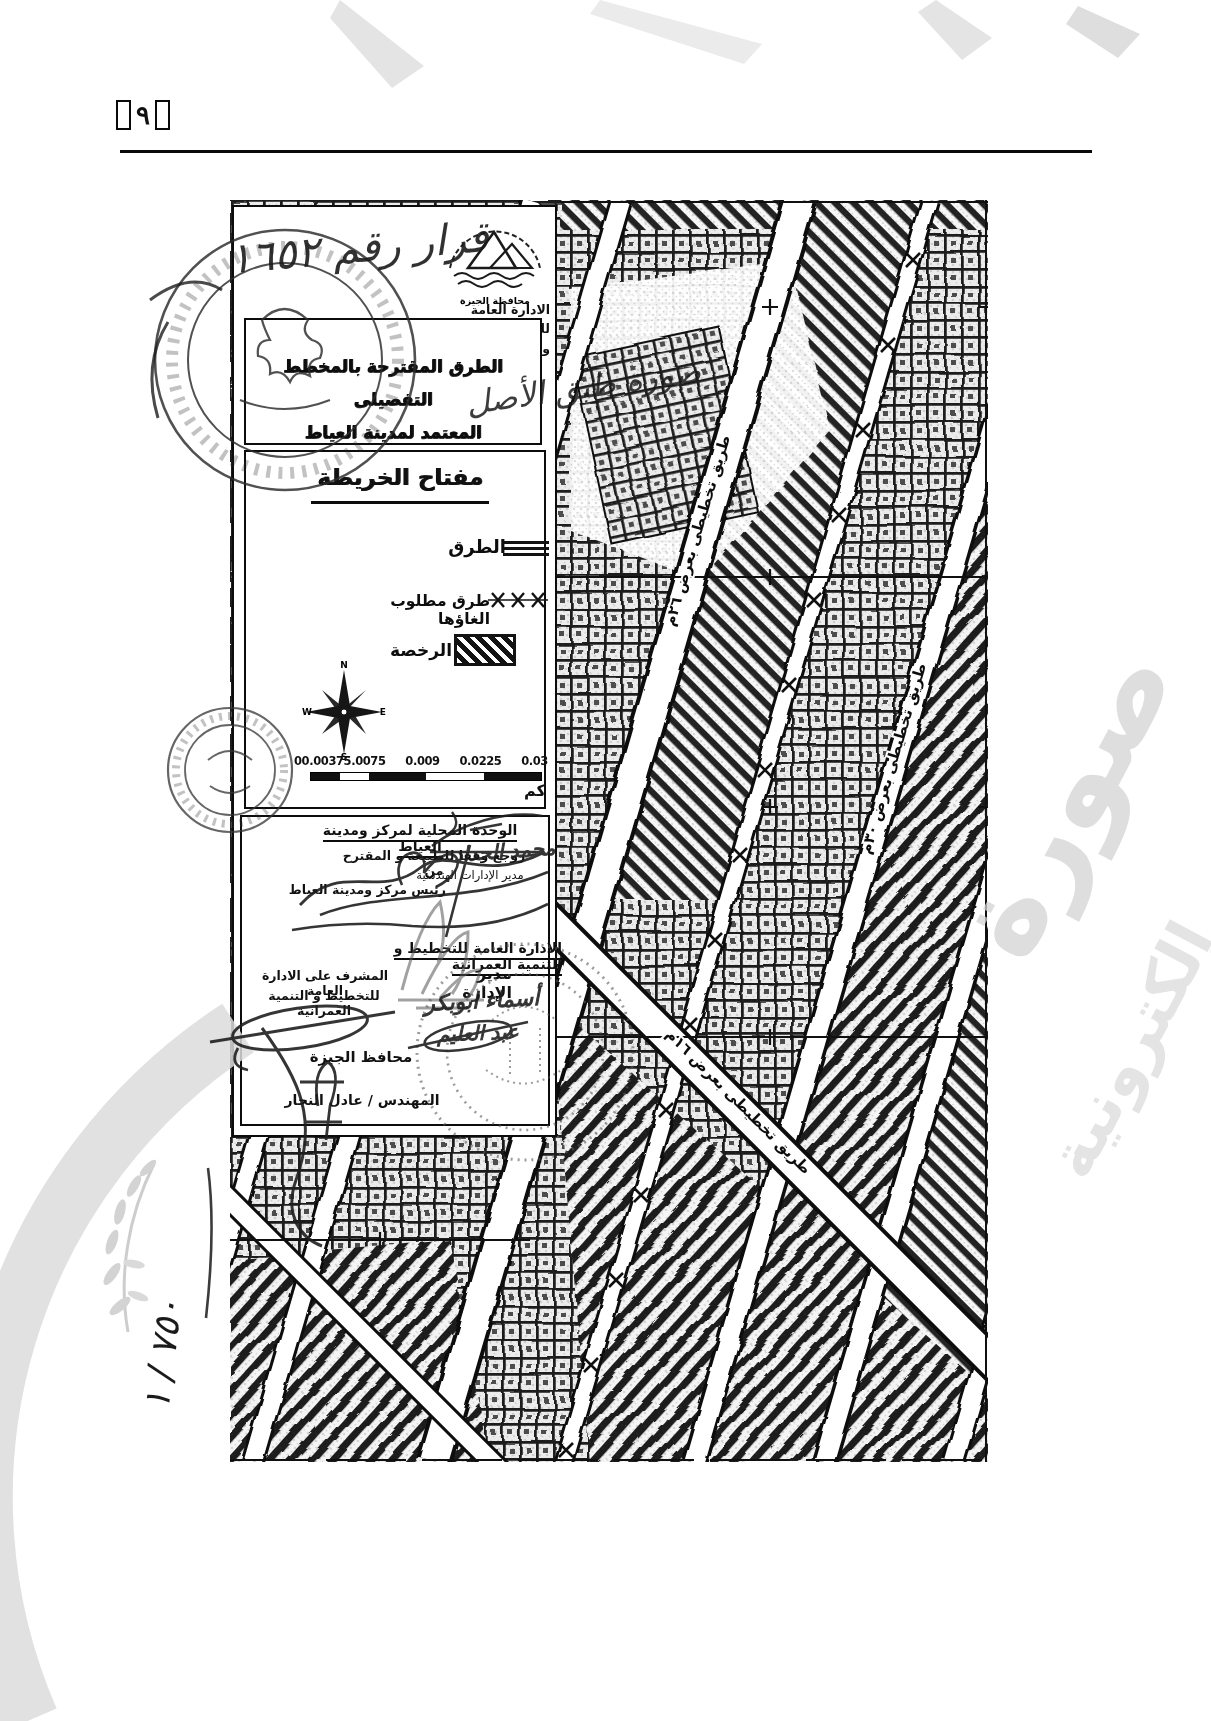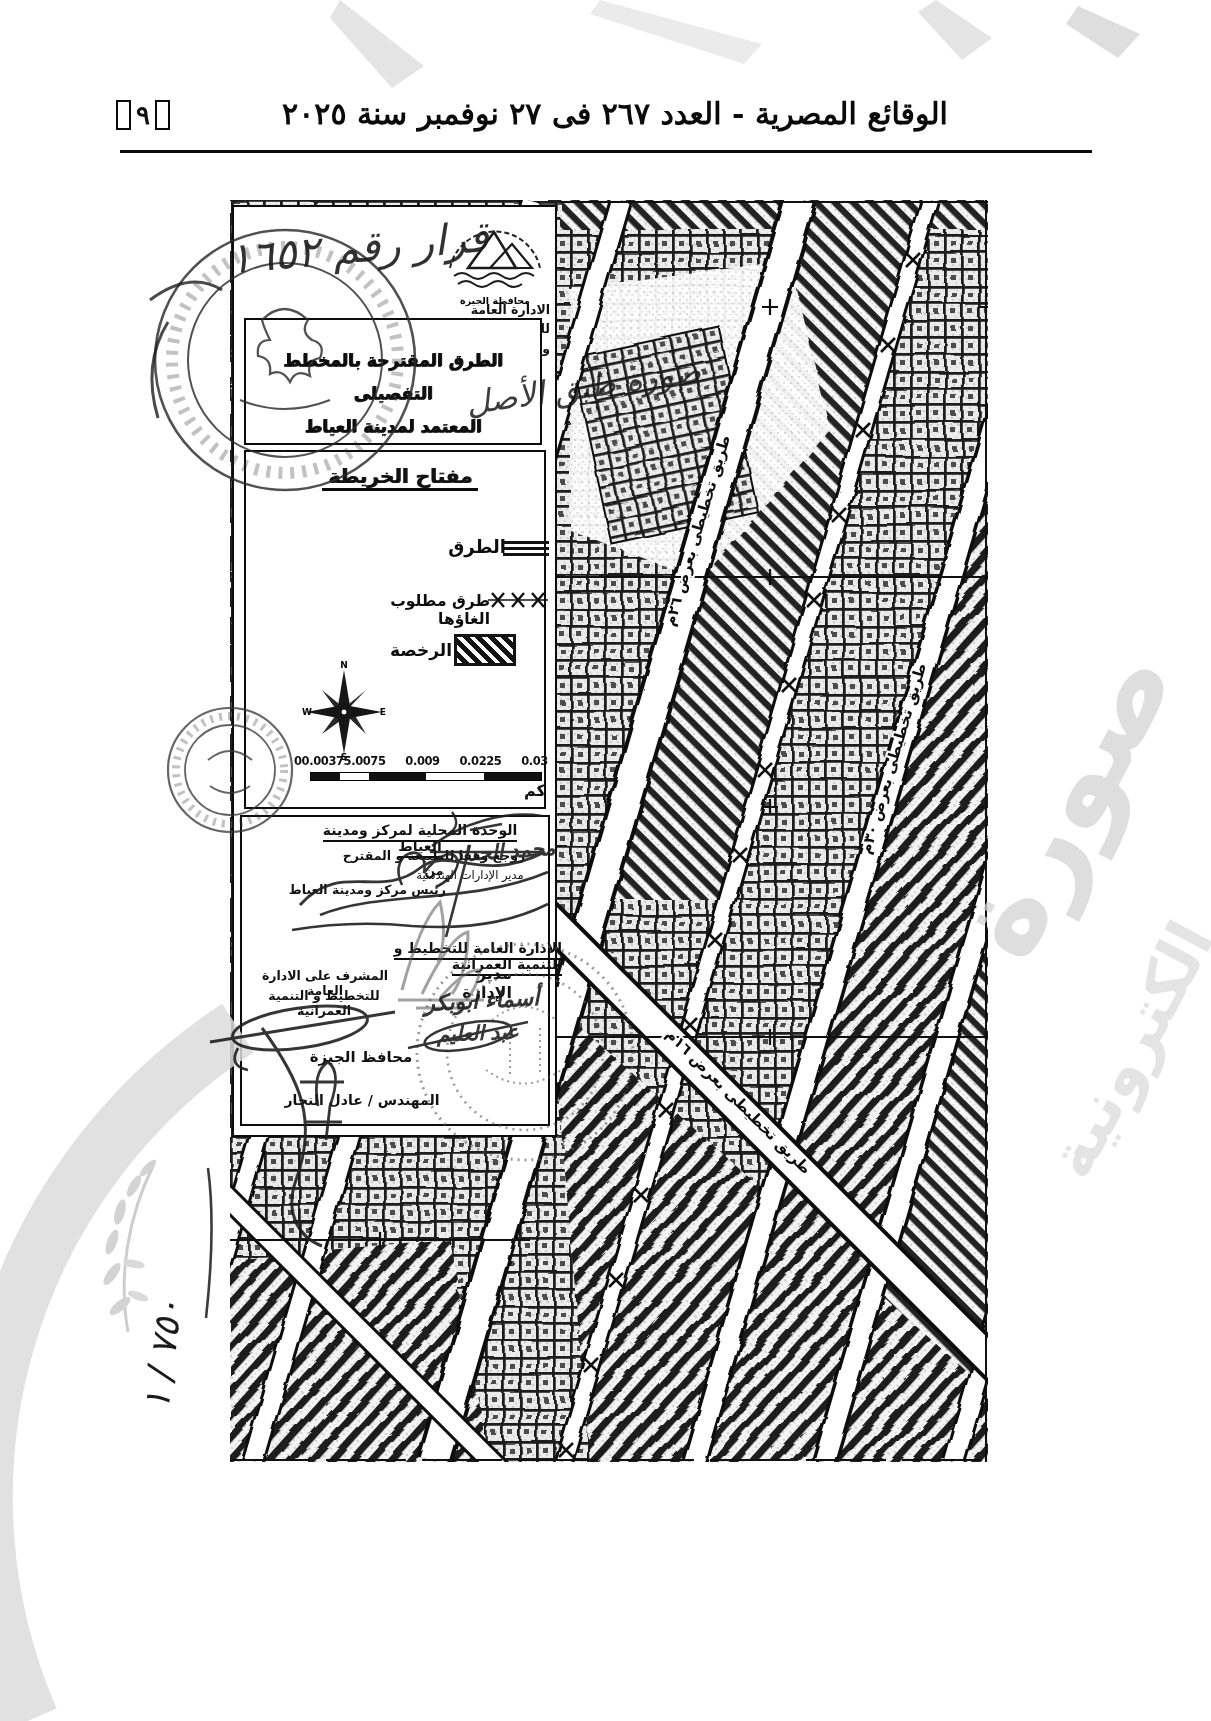--- a/index.html
+++ b/index.html
@@ -9,26 +9,26 @@
   
   .hdr-title{top:96px;left:250px;width:730px;text-align:center;direction:rtl;
              font-family:"DejaVu Serif",serif;font-weight:bold;font-size:30px;color:#0a0a0a;}
   .pagenum{top:100px;left:116px;display:flex;align-items:center;gap:5px;
            font-family:"DejaVu Serif",serif;font-weight:bold;font-size:26px;}
   .tofu{display:inline-block;width:11px;height:26px;border:2.2px solid #0a0a0a;}
   .hdr-rule{top:150px;left:120px;width:972px;height:3px;background:#0a0a0a;}
   
   .outer-box{left:232px;top:205px;width:321px;height:928px;border:2.5px solid #0c0c0c;background:#fff;}
   .title-box{left:244px;top:318px;width:298px;height:127px;border:2px solid #0c0c0c;background:#fff;
-             direction:rtl;text-align:center;padding-top:24px;box-sizing:border-box;}
+             direction:rtl;text-align:center;padding-top:30px;box-sizing:border-box;}
   .title-box div{font-size:17px;font-weight:bold;line-height:1.95;color:#0d0d0d;
                  text-shadow:1px 0 #222,0 1px #333;}
   .key-box{left:244px;top:450px;width:298px;height:355px;border:2px solid #0c0c0c;background:#fff;}
   .key-title{left:300px;top:464px;width:200px;text-align:center;direction:rtl;}
-  .key-title span{font-size:20px;font-weight:bold;border-bottom:3px solid #0c0c0c;padding:0 6px 0;
+  .key-title span{font-size:23px;font-weight:bold;border-bottom:3px solid #0c0c0c;padding:0 6px 11px;
                   text-shadow:1px 0 #222;}
   .klabel{direction:rtl;font-weight:bold;color:#0d0d0d;}
   .sym-lines{width:46px;}
   .sym-lines div{height:2.6px;background:#131313;margin:3.4px 0;}
   .hatchbox{width:56px;height:26px;border:3px solid #131313;
             background:repeating-linear-gradient(45deg,#fff 0 4px,#131313 4px 9px);}
   .scale-labels{left:294px;top:754px;width:254px;display:flex;justify-content:space-between;
                 font-size:11.5px;font-weight:bold;letter-spacing:-0.4px;}
   .scale-bar{left:310px;top:772px;width:232px;height:9px;display:flex;border:1px solid #000;box-sizing:border-box;}
   .scale-bar div{height:100%;}
@@ -46,21 +46,20 @@
 </head>
 <body>
 
 <div id="page">
 
   <div class="abs pagenum">
     <span class="tofu"></span>
     <span>٩</span>
     <span class="tofu"></span>
   </div>
-  <div class="abs hdr-title">الوقائع المصرية - العدد ٢٦٧ فى ٢٧ نوفمبر سنة ٢٠٢٥</div>
   <div class="abs hdr-rule"></div>
 
   <svg class="abs" style="left:230px;top:200px" width="758" height="1262" viewBox="0 0 758 1262">
     <defs>
       <pattern id="pgrid" width="17" height="17" patternUnits="userSpaceOnUse">
         <rect width="17" height="17" fill="#ececec"></rect>
         <path d="M0 0H17M0 0V17" stroke="#1c1c1c" stroke-width="5.5"></path>
         <rect x="7" y="7" width="5" height="5" fill="#4e4e4e"></rect>
       </pattern>
       <pattern id="pstripe" width="13" height="13" patternUnits="userSpaceOnUse" patternTransform="rotate(45)">

